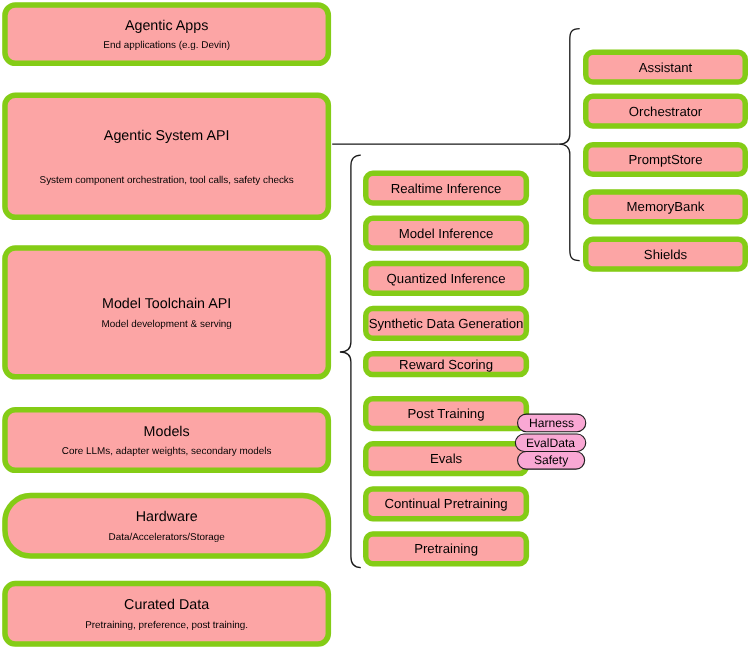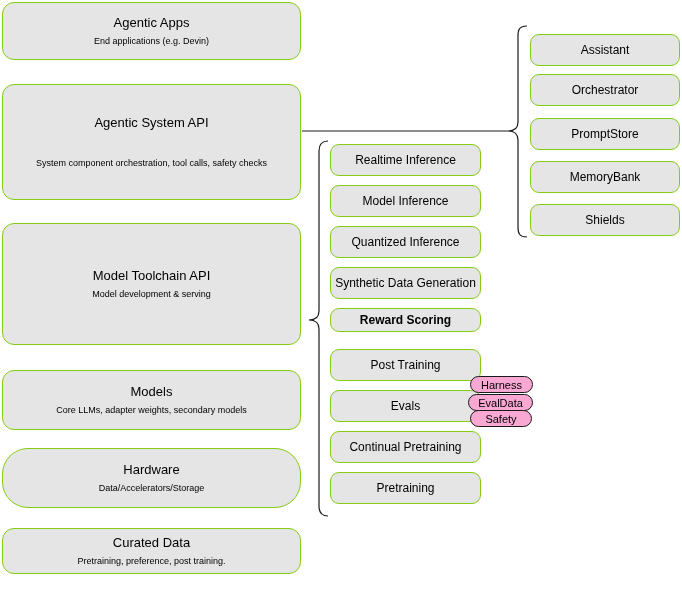--- a/index.html
+++ b/index.html
@@ -17,42 +17,43 @@
   }
   #canvas {
     position: absolute;
     left: 0; top: 0;
     width: 682px;
     height: 591px;
   }
   .node {
     position: absolute;
     box-sizing: border-box;
-    border: 1px solid #84cc16;
-    background: #e5e5e5;
+    border: 5px solid #84cc16;
+    background: #fca5a5;
     border-radius: 12px;
     display: flex;
     flex-direction: column;
     align-items: center;
     justify-content: center;
     text-align: center;
     line-height: 1.25;
   }
   .layer-title {
     font-size: 13px;
     color: #000;
   }
   .layer-sub {
     font-size: 9px;
     color: #000;
     margin-top: 4px;
   }
   .pillbox {
     font-size: 12px;
     border-radius: 9px;
+    margin-top: 11px;
   }
   .mini {
     position: absolute;
     box-sizing: border-box;
     border: 1px solid #1a1a1a;
     background: #f9a8d4;
     border-radius: 10px;
     font-size: 11px;
     display: flex;
     align-items: center;
@@ -107,38 +108,38 @@
   <div class="node" style="left:2px; top:370px; width:299px; height:60px;">
     <div class="layer-title">Models</div>
     <div class="layer-sub">Core LLMs, adapter weights, secondary models</div>
   </div>
 
   <div class="node" style="left:2px; top:448px; width:299px; height:60px;border-radius:26px;">
     <div class="layer-title">Hardware</div>
     <div class="layer-sub">Data/Accelerators/Storage</div>
   </div>
 
-  <div class="node" style="left:2px; top:528px; width:299px; height:46px;">
+  <div class="node" style="left:2px; top:528px; width:299px; height:60px;">
     <div class="layer-title">Curated Data</div>
     <div class="layer-sub">Pretraining, preference, post training.</div>
   </div>
 
   <div class="node pillbox" style="left:330px; top:144px; width:151px; height:32px;">
     <span>Realtime Inference</span>
   </div>
   <div class="node pillbox" style="left:330px; top:185px; width:151px; height:32px;">
     <span>Model Inference</span>
   </div>
   <div class="node pillbox" style="left:330px; top:226px; width:151px; height:32px;">
     <span>Quantized Inference</span>
   </div>
   <div class="node pillbox" style="left:330px; top:267px; width:151px; height:32px;">
     <span>Synthetic Data Generation</span>
   </div>
-  <div class="node pillbox" style="left:330px; top:308px; width:151px; height:24px;font-weight:bold;">
+  <div class="node pillbox" style="left:330px; top:308px; width:151px; height:24px;">
     <span>Reward Scoring</span>
   </div>
   <div class="node pillbox" style="left:330px; top:349px; width:151px; height:32px;">
     <span>Post Training</span>
   </div>
   <div class="node pillbox" style="left:330px; top:390px; width:151px; height:32px;">
     <span>Evals</span>
   </div>
   <div class="node pillbox" style="left:330px; top:431px; width:151px; height:32px;">
     <span>Continual Pretraining</span>

